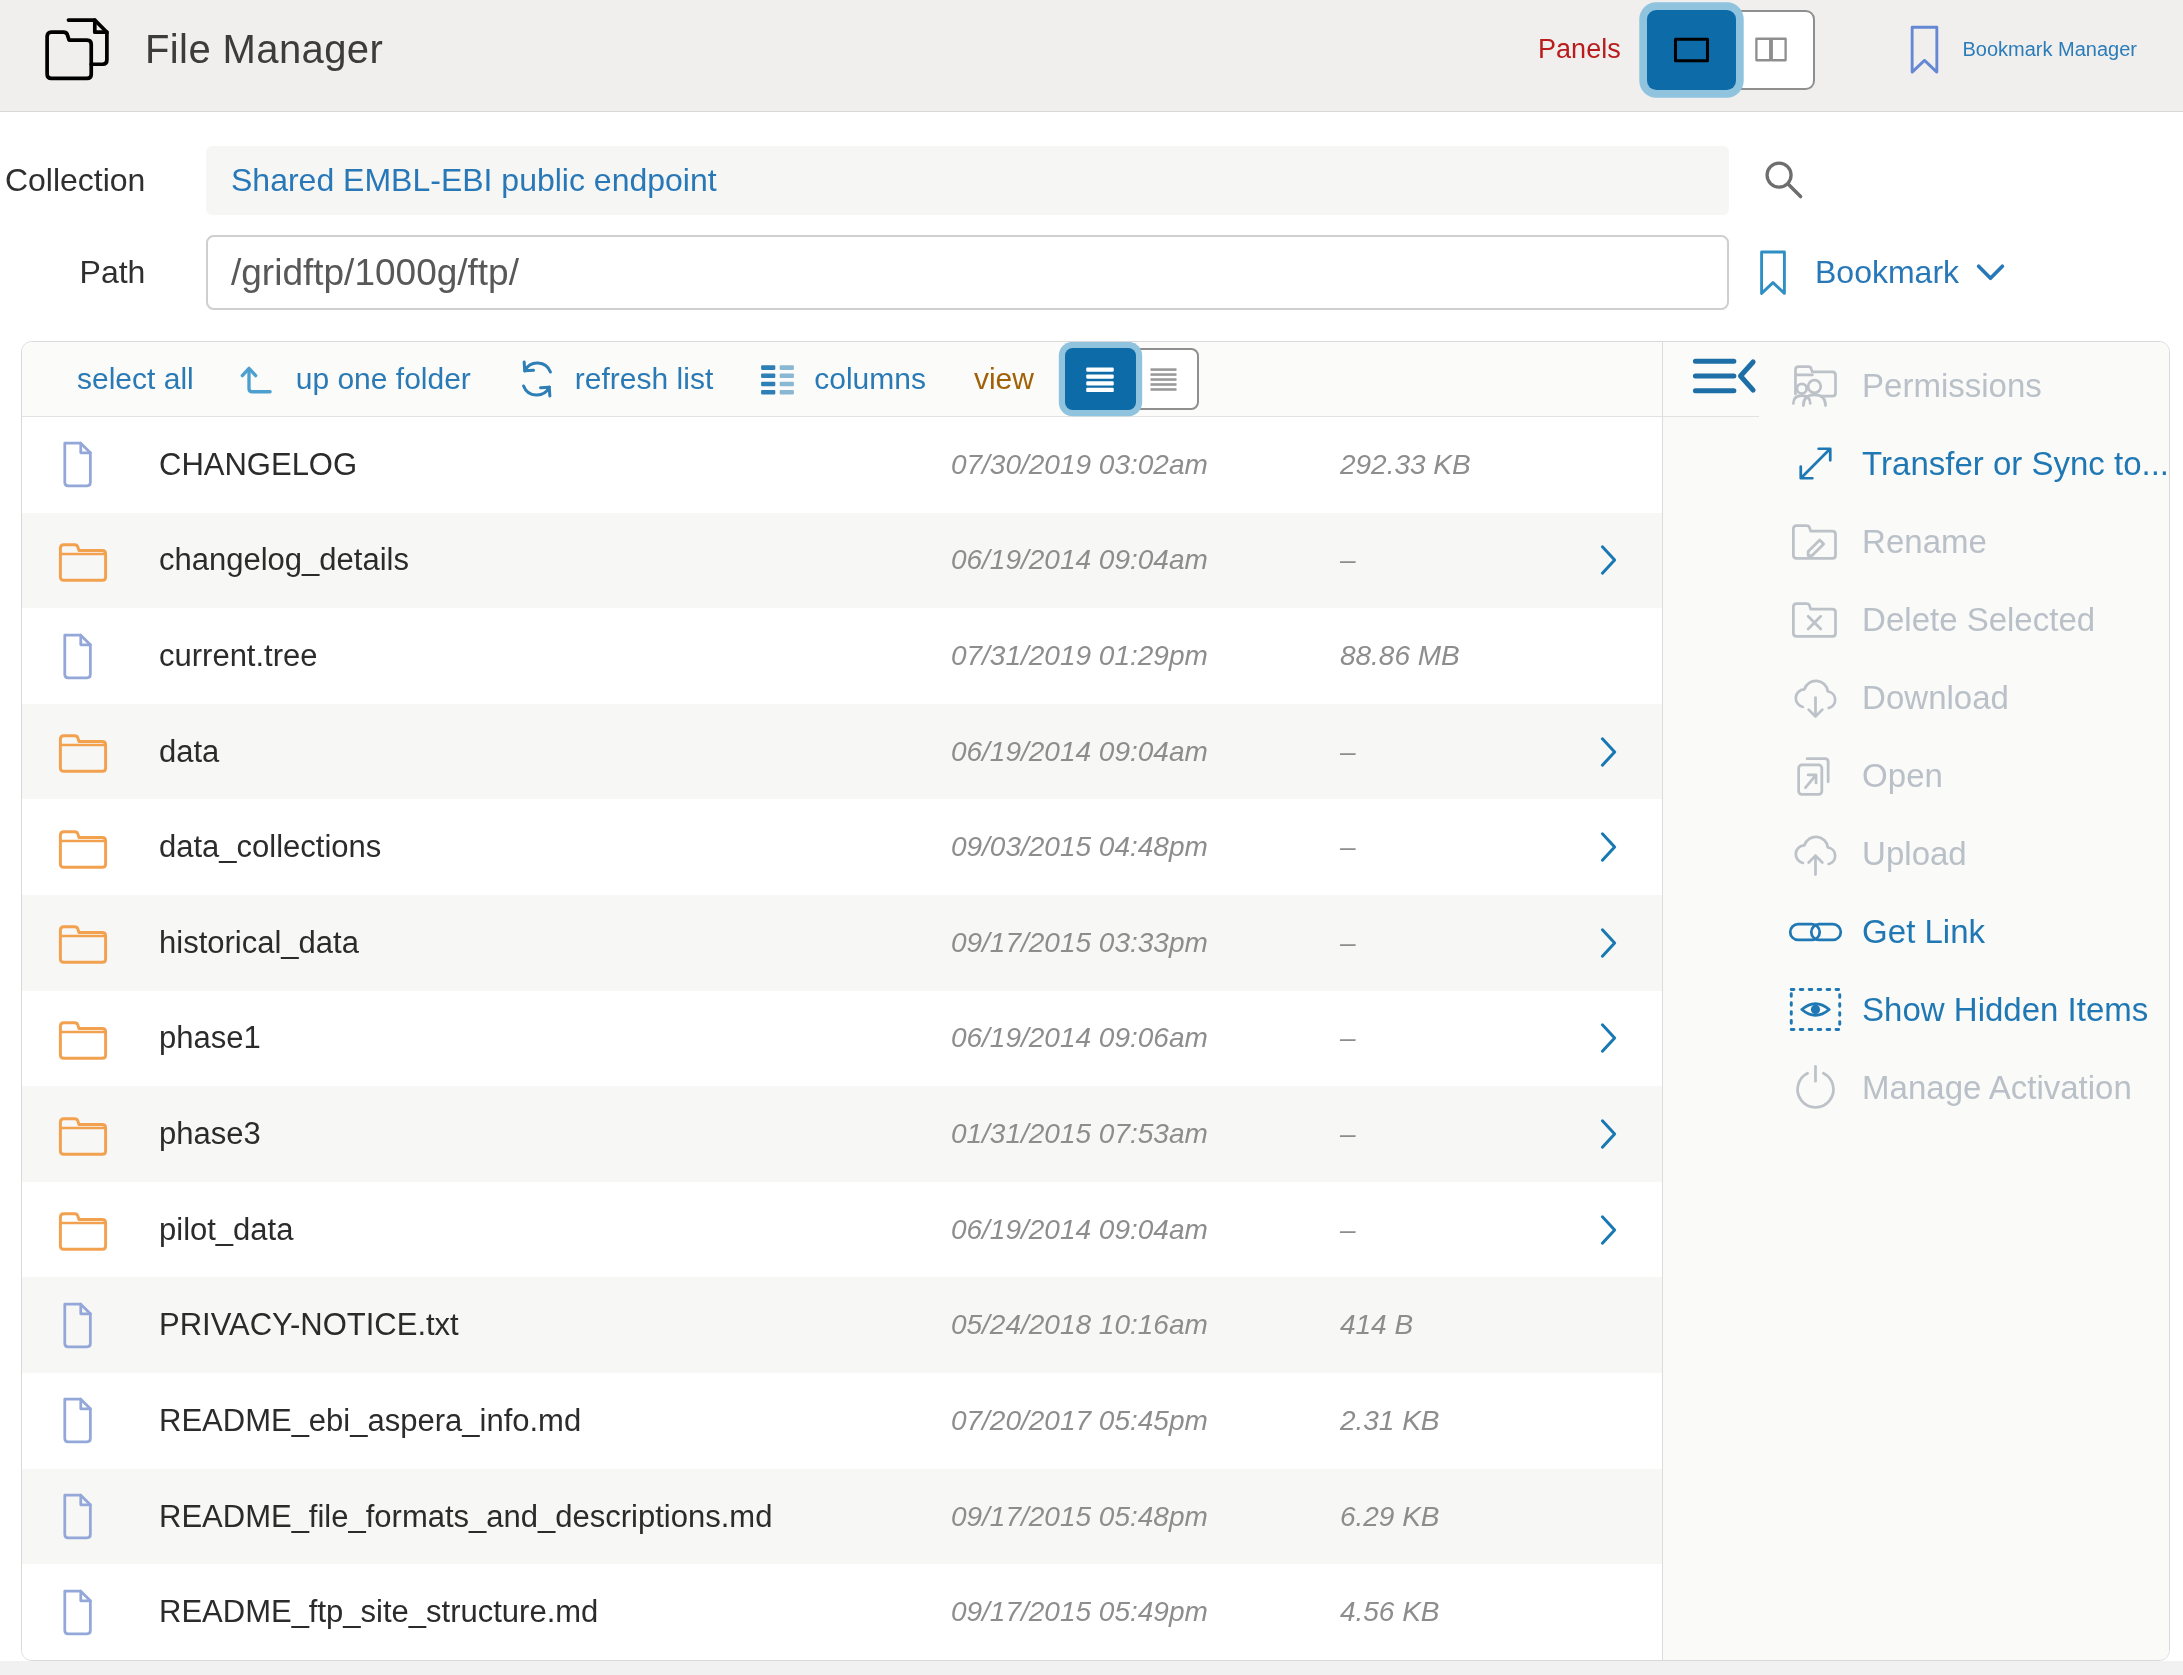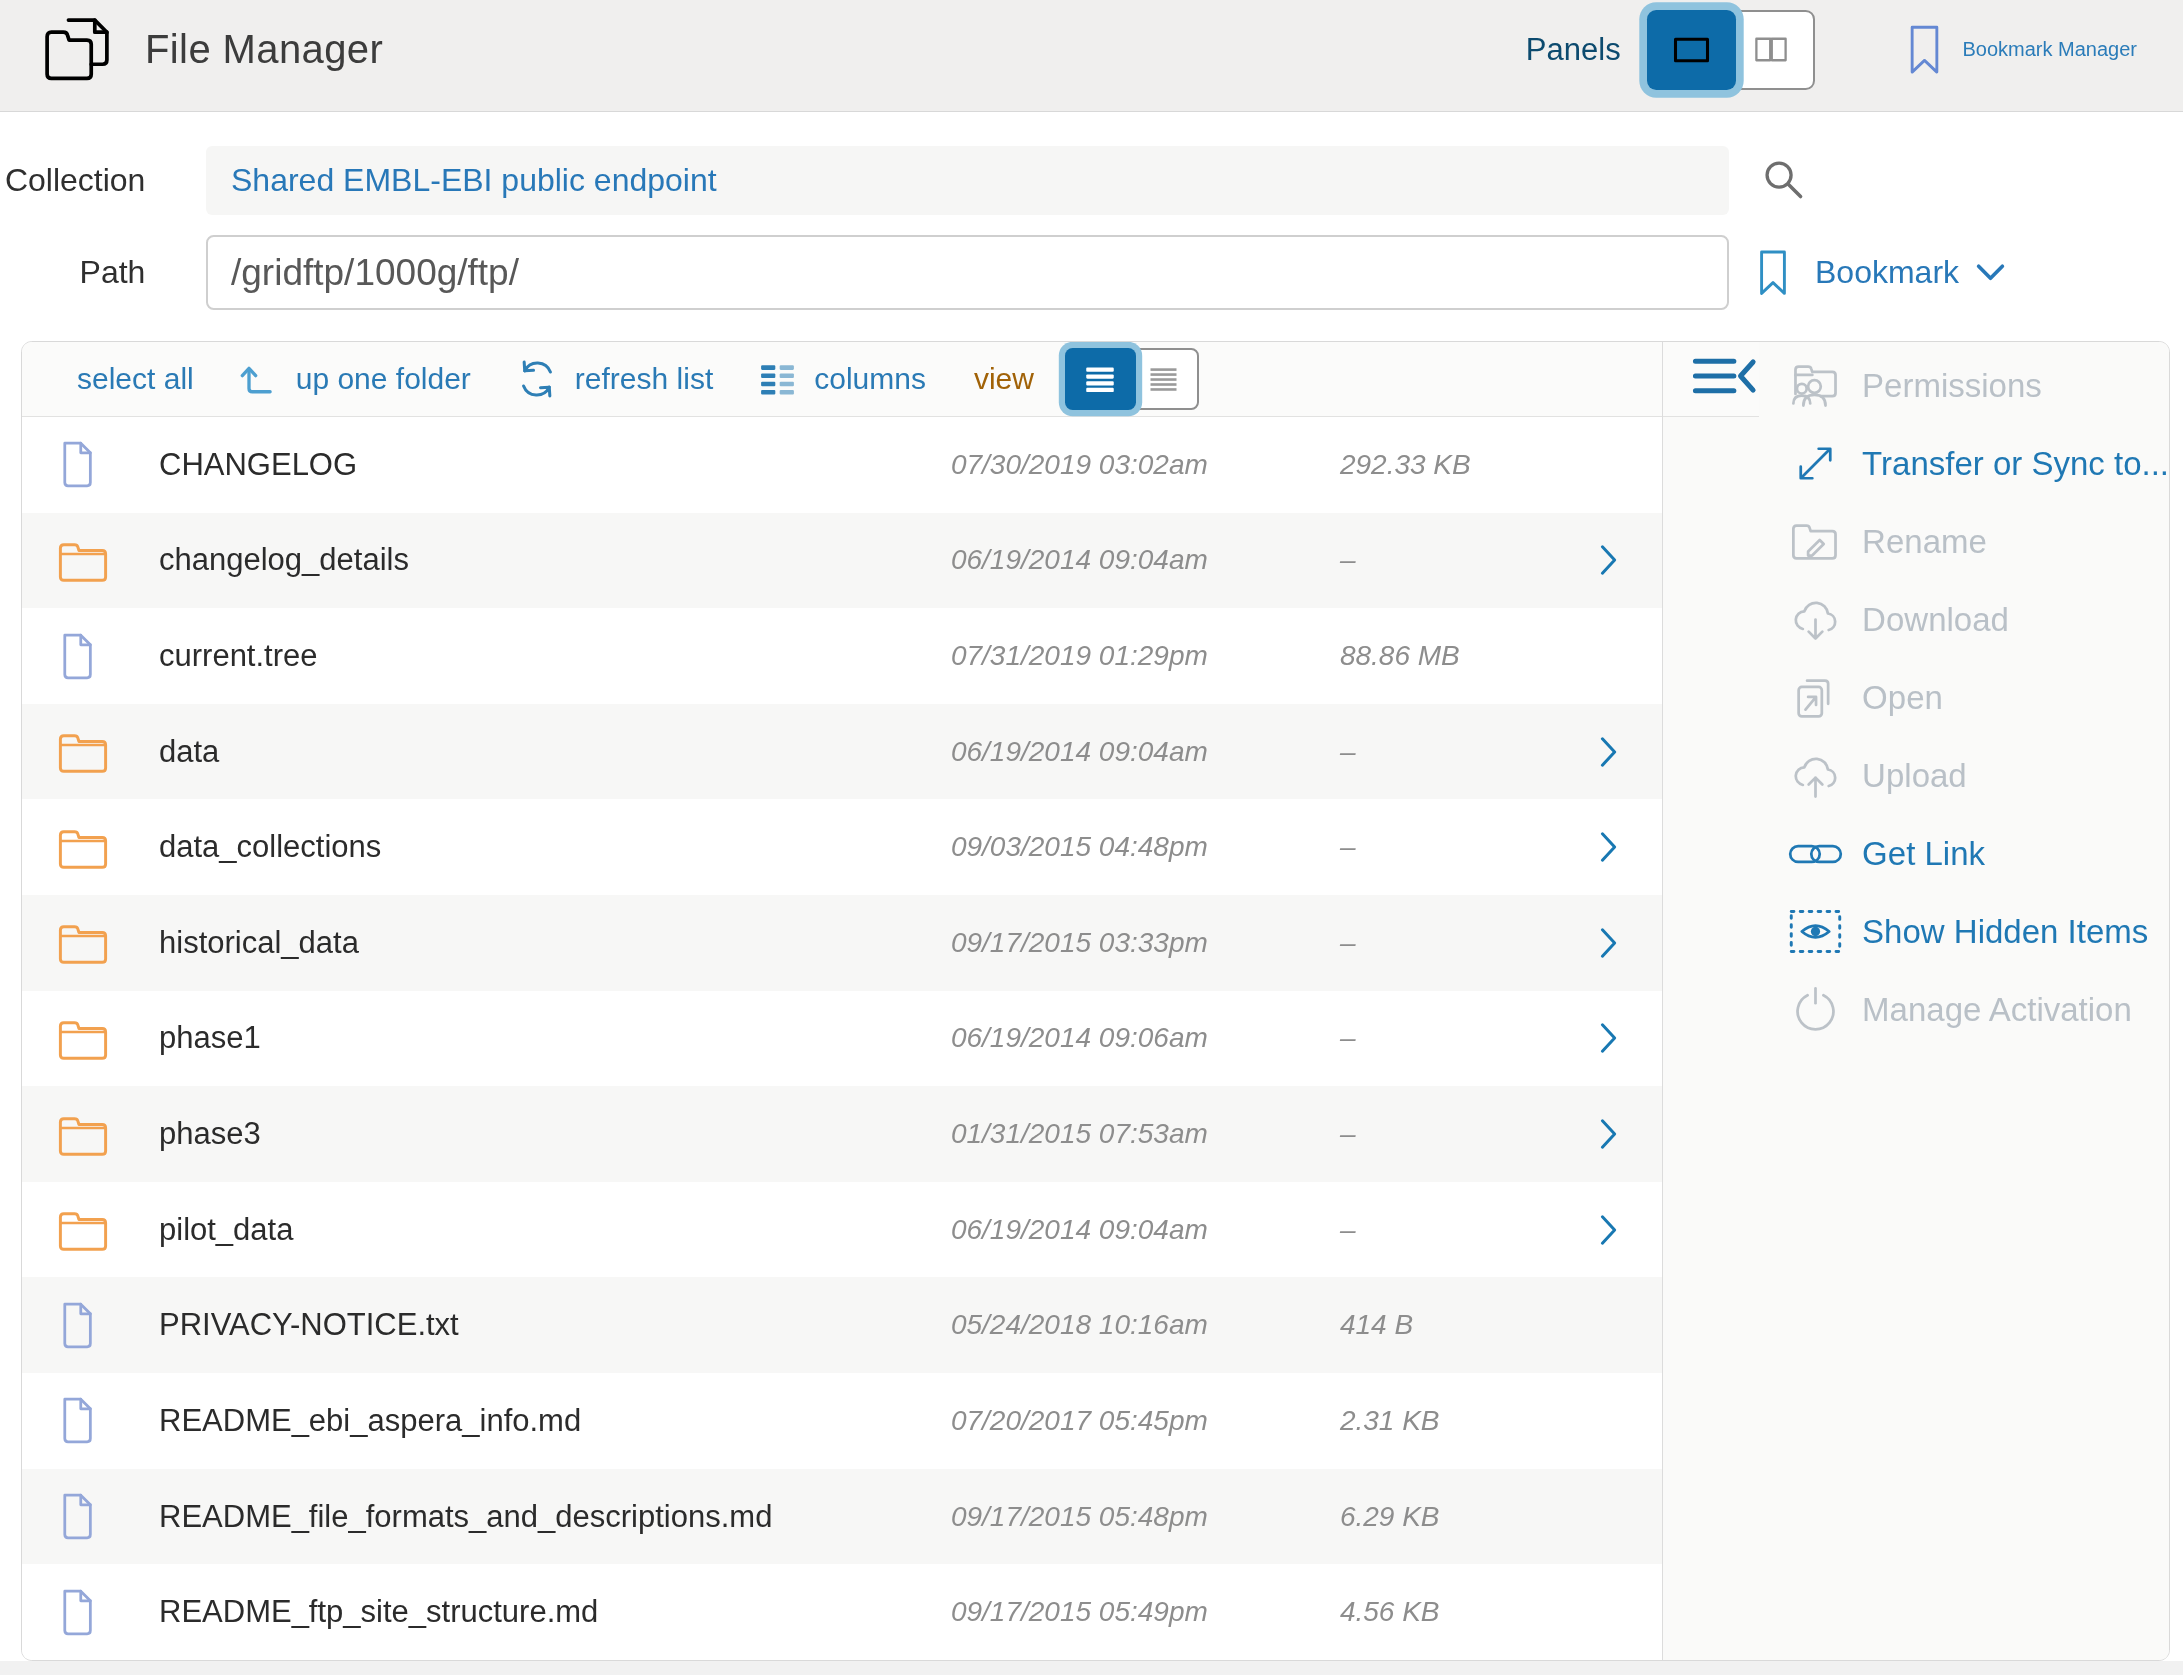--- a/index.html
+++ b/index.html
@@ -8,21 +8,21 @@
 
   
   .app-header{
     position:absolute; top:0; left:0; width:2183px; height:112px;
     background:#f0efee; border-bottom:1.5px solid #d8d8d8;
     display:flex; align-items:center; padding:0 46px 12px 40px;
   }
   .app-icon{ width:74px; height:74px; flex:0 0 auto; }
   .page-title{ font-size:40px; font-weight:400; color:#3c3c3c; margin-left:31px; letter-spacing:0.4px; }
   .header-spacer{ flex:1; }
-  .panels-label{ font-size:31px; color:#0c4a6e; margin-right:26px;margin-left:12px; }
+  .panels-label{ font-size:27px; color:#b91c1c; margin-right:26px;margin-left:12px; }
   .toggle{ display:flex; align-items:center; }
   .tbtn{ display:flex; align-items:center; justify-content:center; border:none; background:#fff; cursor:pointer; }
   .panels-toggle .tbtn{ width:89px; height:80px; border-radius:9.2px; }
   .panels-toggle .tbtn.sel{ background:#0d6ba8; box-shadow:0 0 0 7.7px #8fc3de; position:relative; z-index:2; }
   .panels-toggle .tbtn.unsel{ border:2.3px solid #8f8f8f; margin-left:-9.2px; z-index:1; border-radius:0 9.2px 9.2px 0; }
   .bm-manager{ display:flex; align-items:center; margin-left:92px; cursor:pointer; }
   .bm-manager svg{ width:35px; height:52px; }
   .bm-manager .lbl{ font-size:20px; color:#2b7cb9; margin-left:20px; }
 
   
@@ -493,20 +493,29 @@
             <svg viewBox="0 0 56 56">
               <path class="st" stroke-width="2.6" d="M7 41 V16 q0-3 3-3 h9.5 q2.3 0 2.9 2 l1 3.2 H44 q3 0 3 3 V41 q0 3-3 3 H10 q-3 0-3-3 Z"></path>
               <path class="st" stroke-width="2.6" d="M21 37.5 L32 26.5 l3.8 3.8 L24.8 41.3 H21 Z"></path>
             </svg>
           </span>
           <span class="lbl">Rename</span>
         </li>
         <li class="sidebar-item disabled">
           <span class="ic">
             <svg viewBox="0 0 56 56">
+              <path class="st" stroke-width="2.6" d="M7 41 V16 q0-3 3-3 h9.5 q2.3 0 2.9 2 l1 3.2 H44 q3 0 3 3 V41 q0 3-3 3 H10 q-3 0-3-3 Z"></path>
+              <path class="st" stroke-width="2.6" d="M21 25 L33 37 M33 25 L21 37"></path>
+            </svg>
+          </span>
+          <span class="lbl">Delete Selected</span>
+        </li>
+        <li class="sidebar-item disabled">
+          <span class="ic">
+            <svg viewBox="0 0 56 56">
               <path class="st" stroke-width="2.6" d="M16 37 A8.5 8.5 0 0 1 17.4 20.2 A11.5 11.5 0 0 1 39.8 22.3 A8 8 0 0 1 40.5 38"></path>
               <path class="st" stroke-width="2.6" d="M28 28 V46 M21.5 39.5 L28 46 L34.5 39.5"></path>
             </svg>
           </span>
           <span class="lbl">Download</span>
         </li>
         <li class="sidebar-item disabled">
           <span class="ic">
             <svg viewBox="0 0 56 56">
               <path class="st" stroke-width="2.6" d="M20 12 H37 q3 0 3 3 V34"></path>

